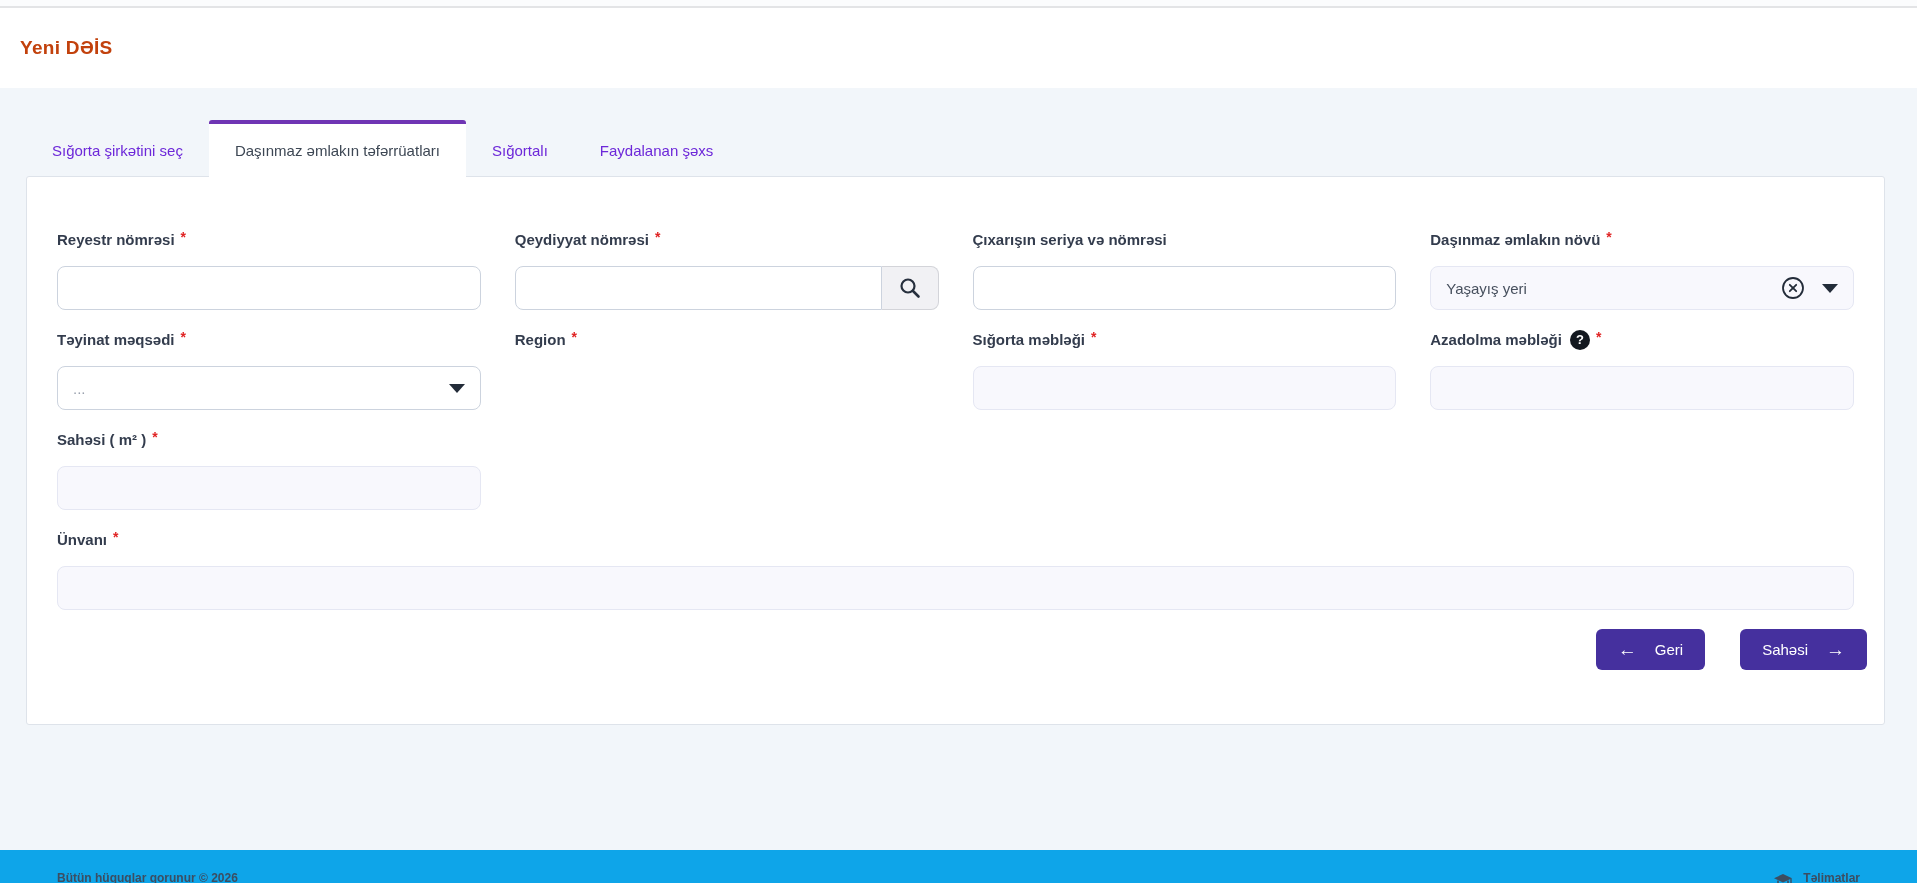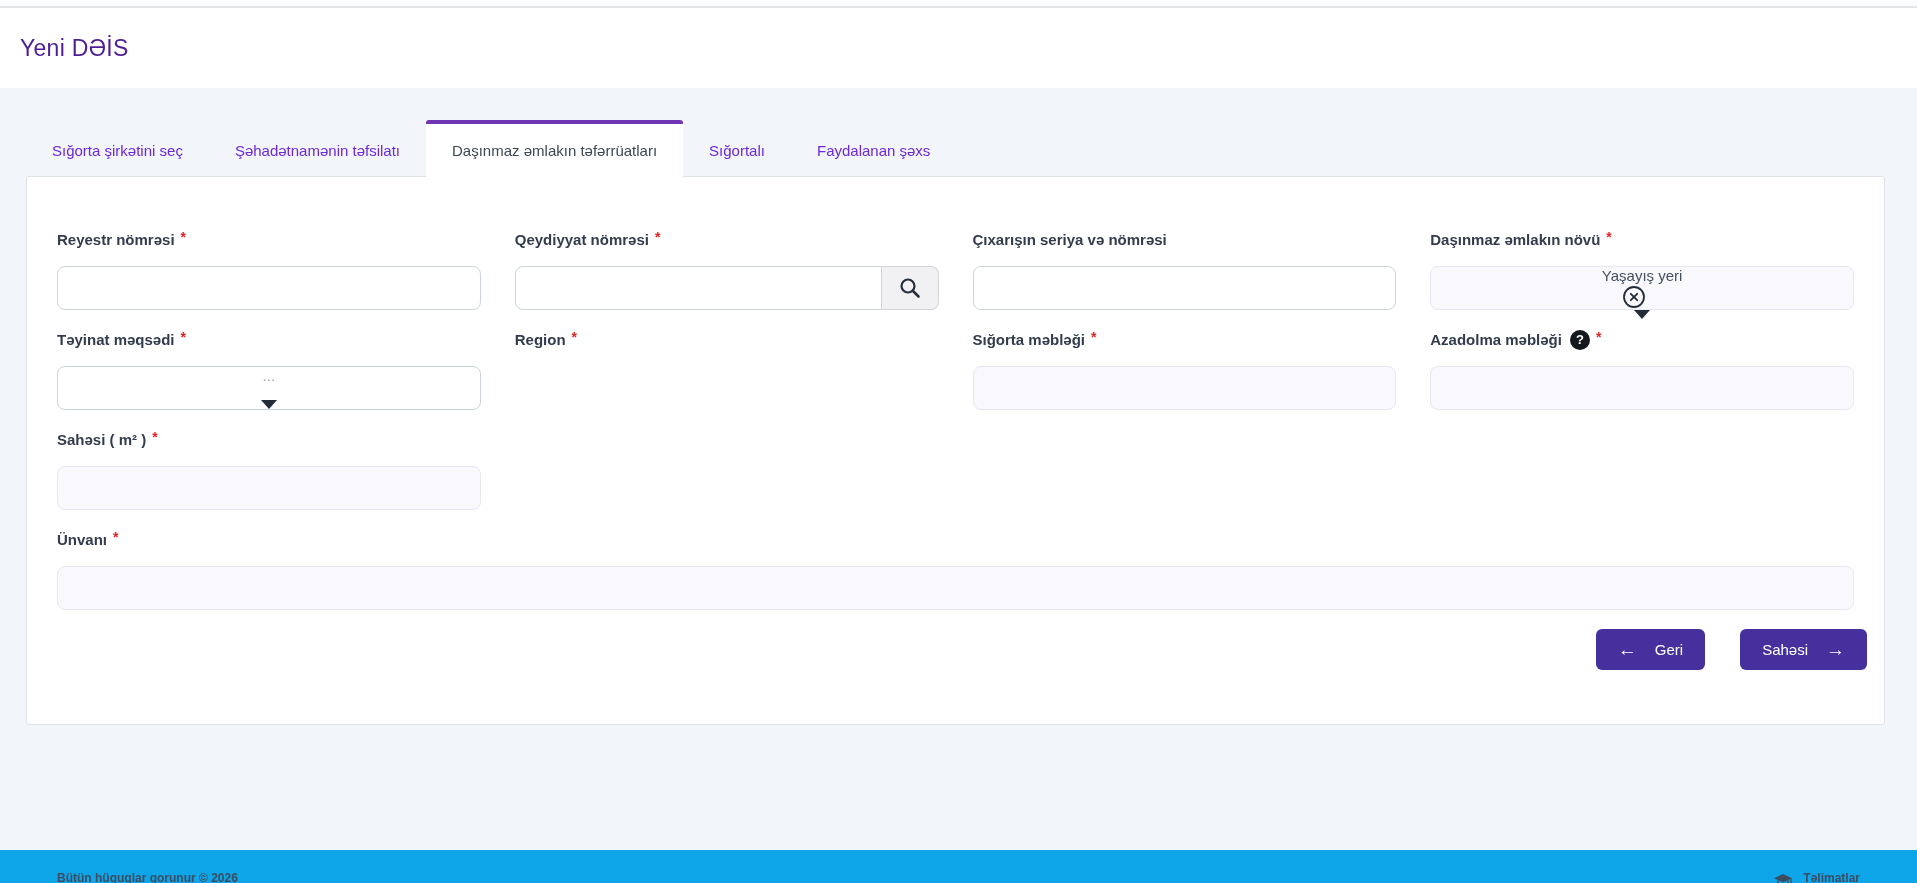--- a/index.html
+++ b/index.html
@@ -4,21 +4,21 @@
 <style>
   html,body{margin:0;padding:0;}
   body{
     width:1917px;height:883px;overflow:hidden;position:relative;
     font-family:"Liberation Sans", sans-serif;background:#f2f6fa;
   }
   
   .top-strip{height:6px;background:#fbfcfd;border-bottom:2px solid #e3e4e6;}
   
   .header{height:80px;background:#ffffff;display:flex;align-items:center;padding-left:20px;}
-  .page-title{font-size:23px;color:#4c1d95;font-weight:400;letter-spacing:.3px;}
+  .page-title{font-size:19px;color:#c2410c;font-weight:700;letter-spacing:.3px;}
   
   .content{height:762px;box-sizing:border-box;background:#f2f6fa;padding:32px 32px 0 26px;}
   
   .tabs{display:flex;height:57px;position:relative;z-index:2;margin-bottom:-1px;}
   .tab{
     display:flex;align-items:center;justify-content:center;
     padding:0 26px;font-size:15px;color:#6d28d9;cursor:pointer;
     border-top:4px solid transparent;box-sizing:border-box;white-space:nowrap;
   }
   .tab.active{
@@ -52,21 +52,21 @@
   .filled{background:#f8f8fd;border:1px solid #e5e7f3;}
   
   .search-group{display:flex;}
   .search-group input{flex:1;border-radius:8px 0 0 8px;}
   .search-btn{
     width:57px;background:#f1f1f4;border:1px solid #d3d4d9;border-left:none;
     border-radius:0 8px 8px 0;display:flex;align-items:center;justify-content:center;
     cursor:pointer;box-sizing:border-box;
   }
   
-  .select{display:flex;align-items:center;padding:0 15px;cursor:pointer;flex-direction:column;}
+  .select{display:flex;align-items:center;padding:0 15px;cursor:pointer;}
   .select .val{flex:1;color:#47505e;}
   .select .val.placeholder{color:#9aa1ae;}
   .clear-btn{margin-right:16px;display:flex;cursor:pointer;}
   .chevron{
     width:0;height:0;border-left:8px solid transparent;border-right:8px solid transparent;
     border-top:9px solid #232c39;
   }
   
   .actions{position:absolute;right:17px;top:452px;display:flex;gap:35px;}
   .btn{
@@ -90,21 +90,20 @@
 <div class="top-strip"></div>
 
 <div class="header">
   <div class="page-title">Yeni DƏİS</div>
 </div>
 
 <div class="content">
 
   <div class="tabs">
     <div class="tab">Sığorta şirkətini seç</div>
-    <div class="tab">Şəhadətnamənin təfsilatı</div>
     <div class="tab active">Daşınmaz əmlakın təfərrüatları</div>
     <div class="tab">Sığortalı</div>
     <div class="tab">Faydalanan şəxs</div>
   </div>
 
   <div class="card">
     <div class="grid">
 
       <div class="field">
         <div class="flabel">

